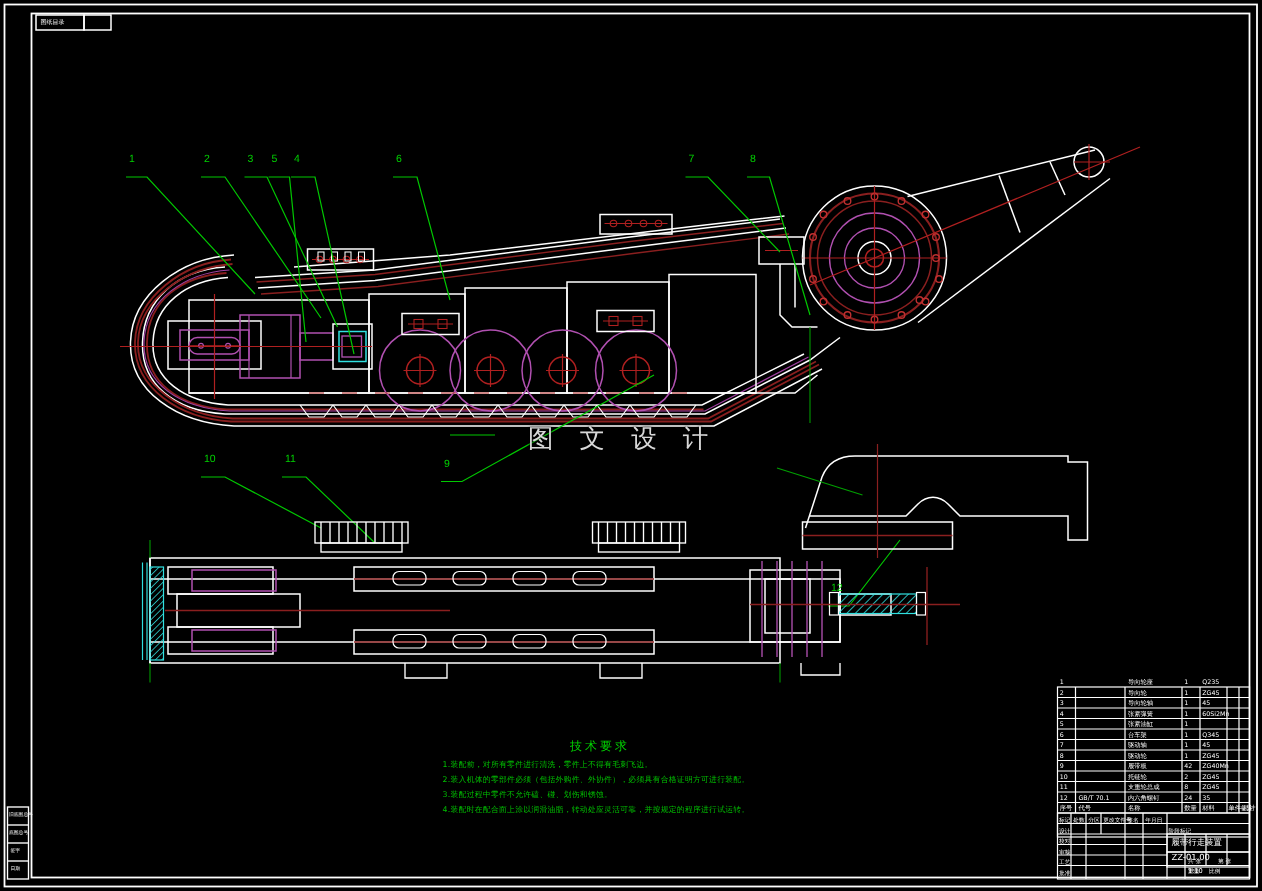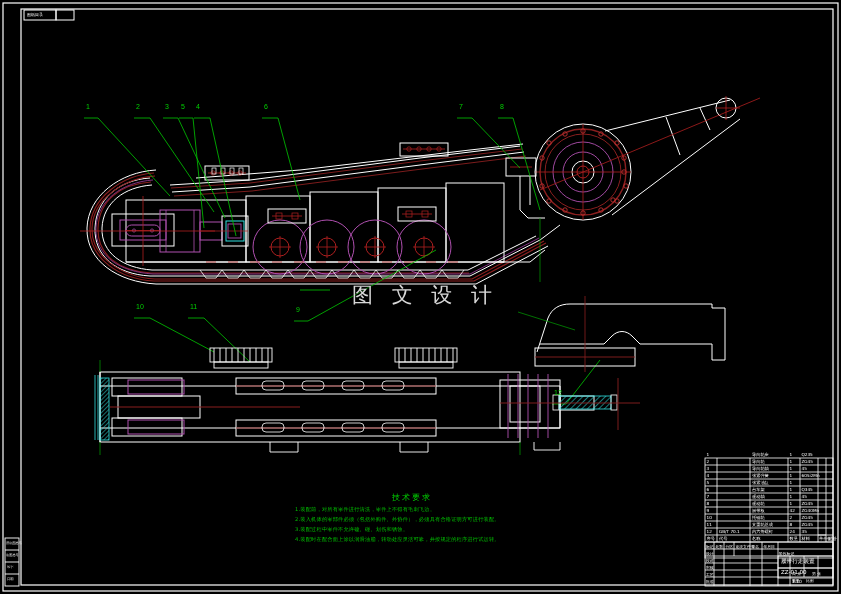--- a/index.html
+++ b/index.html
@@ -3,23 +3,23 @@
 <meta charset="utf-8">
 <title>CAD Drawing</title>
 <style>
   html,body{margin:0;padding:0;background:#000;}
   body{width:841px;height:594px;overflow:hidden;
        font-family:"Liberation Sans","DejaVu Sans",sans-serif;}
   #stage{position:relative;width:841px;height:594px;background:#000;}
   svg#cad{position:absolute;left:0;top:0;width:841px;height:594px;display:block;}
   .wm{position:absolute;left:352px;top:281px;color:#d8d8d8;
       font-family:"DejaVu Sans","Liberation Sans",sans-serif;
-      font-size:21px;letter-spacing:6px;white-space:nowrap;
+      font-size:17px;letter-spacing:6px;white-space:nowrap;
       text-shadow:0 0 2px #000;}
-  .tr-title{position:absolute;left:392px;top:492px;color:#00d400;font-size:8px;
+  .tr-title{position:absolute;left:380px;top:492px;color:#00d400;font-size:8px;
       letter-spacing:2px;white-space:nowrap;
       font-family:Liberation Mono, monospace;}
   .tr-line{position:absolute;color:#00c000;font-size:5.2px;white-space:nowrap;
       font-family:"DejaVu Sans","Liberation Sans",sans-serif;letter-spacing:.2px;}
   .tb-txt{position:absolute;color:#fff;font-size:4.4px;white-space:nowrap;
       font-family:"DejaVu Sans","Liberation Sans",sans-serif;}
   .tb-big{position:absolute;color:#fff;font-size:5.6px;white-space:nowrap;
       font-family:"DejaVu Sans","Liberation Sans",sans-serif;}
   .corner-txt{position:absolute;color:#fff;font-size:4px;white-space:nowrap;
       font-family:"DejaVu Sans","Liberation Sans",sans-serif;}

